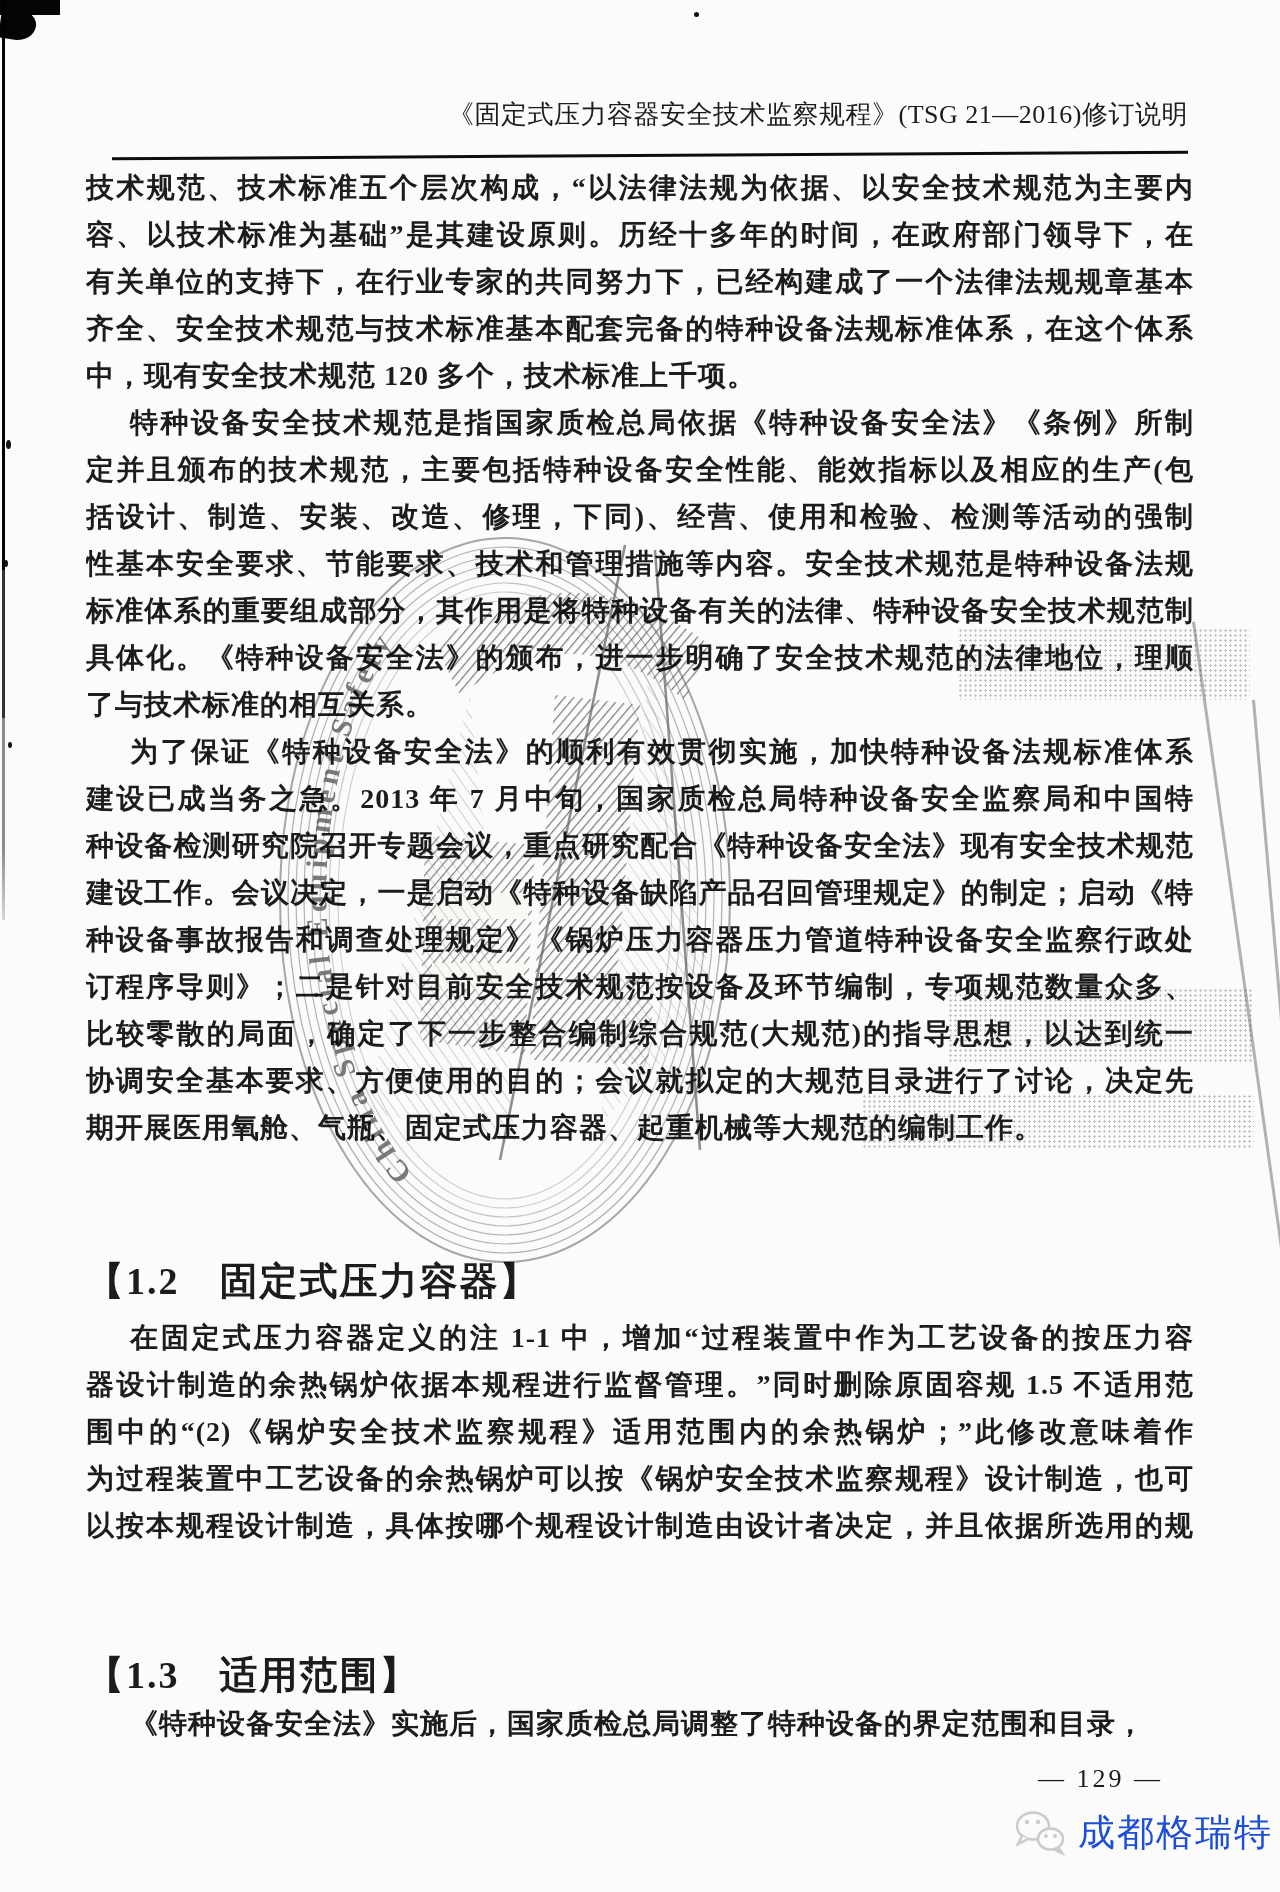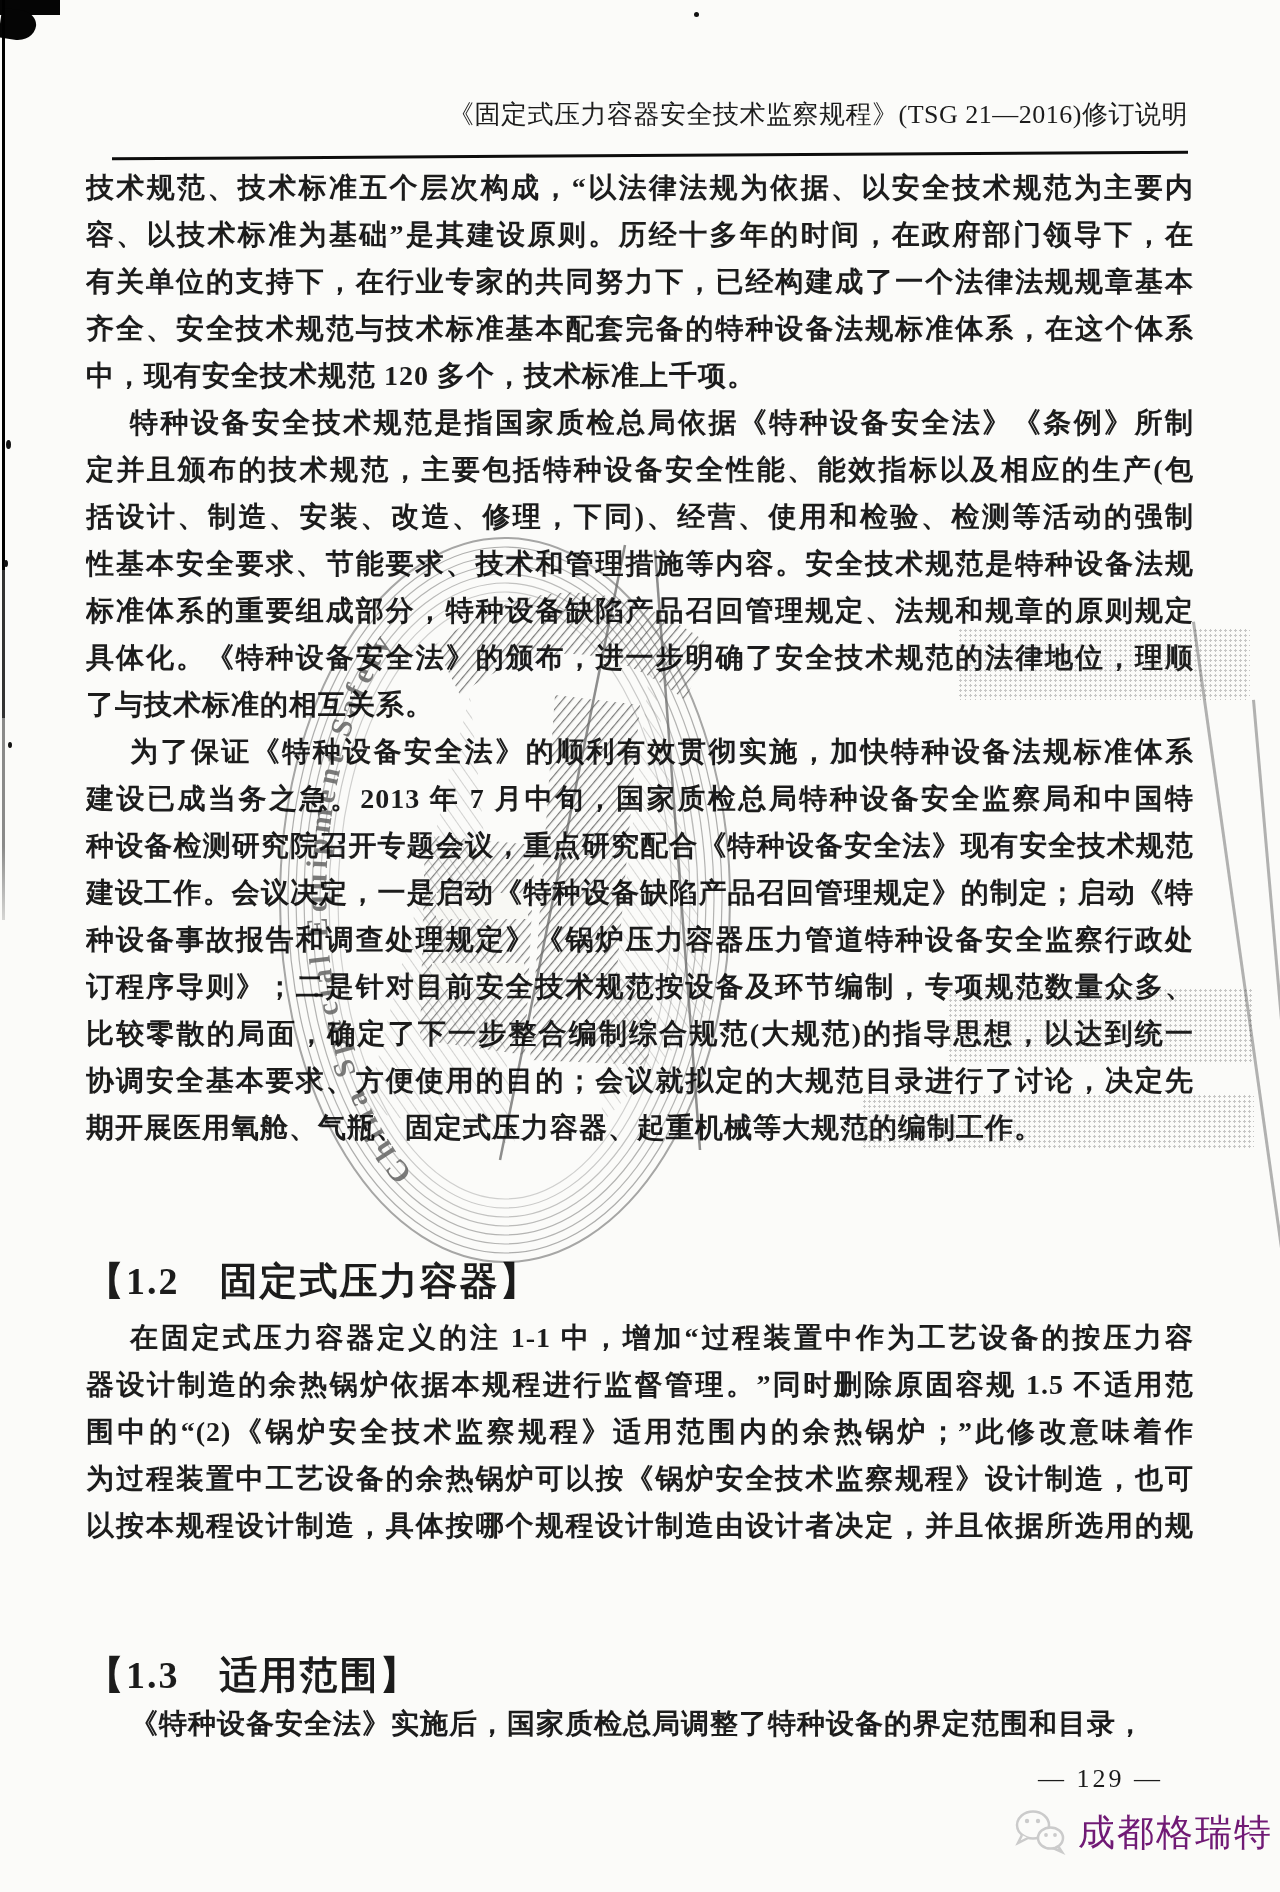--- a/index.html
+++ b/index.html
@@ -26,22 +26,22 @@
   .sec-h{position:absolute;left:86px;font-size:38px;font-weight:bold;letter-spacing:2px;white-space:nowrap;}
   
   .stamp{position:absolute;left:270px;top:525px;opacity:.8;mix-blend-mode:multiply;pointer-events:none;}
   
   .patch{position:absolute;opacity:.45;
     background-image:radial-gradient(rgba(55,55,55,.6) 1px,transparent 1.3px);
     background-size:5px 5px;}
   .diag{position:absolute;width:3px;background:#565656;opacity:.45;transform-origin:top left;}
   
   .pageno{position:absolute;top:1764px;left:1016px;font-size:26px;letter-spacing:3px;white-space:nowrap;margin-left:22px;}
-  .brand{position:absolute;top:1808px;left:1012px;display:flex;align-items:flex-start;gap:10px;
-    color:#701a75;font-family:"Liberation Sans","DejaVu Sans",sans-serif;font-size:37px;letter-spacing:2px;white-space:nowrap;}
+  .brand{position:absolute;top:1808px;left:1012px;display:flex;align-items:center;gap:10px;
+    color:#1d4ed8;font-family:"Liberation Sans","DejaVu Sans",sans-serif;font-size:37px;letter-spacing:2px;white-space:nowrap;}
 </style>
 </head>
 <body>
 
 <div class="page">
 
   <div class="blob-tl"></div>
   <div class="blob-tl2"></div>
   <div class="edge-line"></div>
   <div class="speck" style="left:6px;top:440px;width:5px;height:9px;"></div>
@@ -55,21 +55,21 @@
   <div class="blk" style="top:164px">
     <div class="ln">技术规范、技术标准五个层次构成，“以法律法规为依据、以安全技术规范为主要内</div>
     <div class="ln">容、以技术标准为基础”是其建设原则。历经十多年的时间，在政府部门领导下，在</div>
     <div class="ln">有关单位的支持下，在行业专家的共同努力下，已经构建成了一个法律法规规章基本</div>
     <div class="ln">齐全、安全技术规范与技术标准基本配套完备的特种设备法规标准体系，在这个体系</div>
     <div class="ln end">中，现有安全技术规范 120 多个，技术标准上千项。</div>
     <div class="ln ind">特种设备安全技术规范是指国家质检总局依据《特种设备安全法》《条例》所制</div>
     <div class="ln">定并且颁布的技术规范，主要包括特种设备安全性能、能效指标以及相应的生产(包</div>
     <div class="ln">括设计、制造、安装、改造、修理，下同)、经营、使用和检验、检测等活动的强制</div>
     <div class="ln">性基本安全要求、节能要求、技术和管理措施等内容。安全技术规范是特种设备法规</div>
-    <div class="ln">标准体系的重要组成部分，特种设备缺陷产品召回管理规定、法规和规章的原则规定</div>
+    <div class="ln">标准体系的重要组成部分，其作用是将特种设备有关的法律、特种设备安全技术规范制</div>
     <div class="ln">具体化。《特种设备安全法》的颁布，进一步明确了安全技术规范的法律地位，理顺</div>
     <div class="ln end">了与技术标准的相互关系。</div>
     <div class="ln ind">为了保证《特种设备安全法》的顺利有效贯彻实施，加快特种设备法规标准体系</div>
     <div class="ln">建设已成当务之急。2013 年 7 月中旬，国家质检总局特种设备安全监察局和中国特</div>
     <div class="ln">种设备检测研究院召开专题会议，重点研究配合《特种设备安全法》现有安全技术规范</div>
     <div class="ln">建设工作。会议决定，一是启动《特种设备缺陷产品召回管理规定》的制定；启动《特</div>
     <div class="ln">种设备事故报告和调查处理规定》《锅炉压力容器压力管道特种设备安全监察行政处</div>
     <div class="ln">订程序导则》；二是针对目前安全技术规范按设备及环节编制，专项规范数量众多、</div>
     <div class="ln">比较零散的局面，确定了下一步整合编制综合规范(大规范)的指导思想，以达到统一</div>
     <div class="ln">协调安全基本要求、方便使用的目的；会议就拟定的大规范目录进行了讨论，决定先</div>

